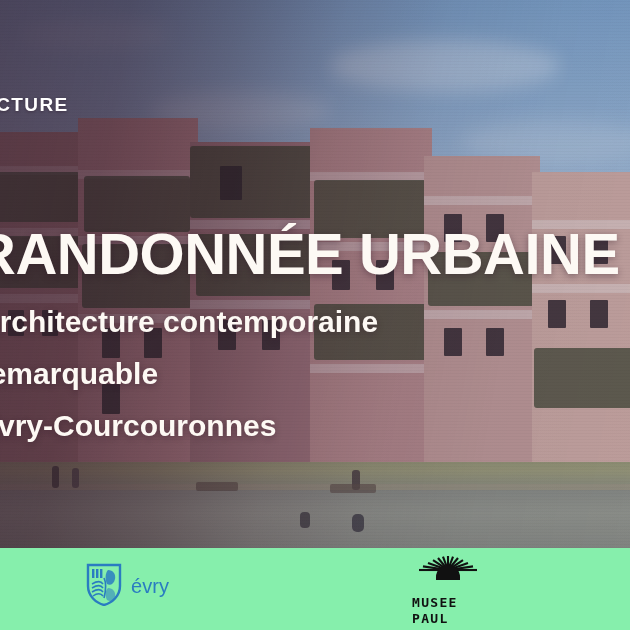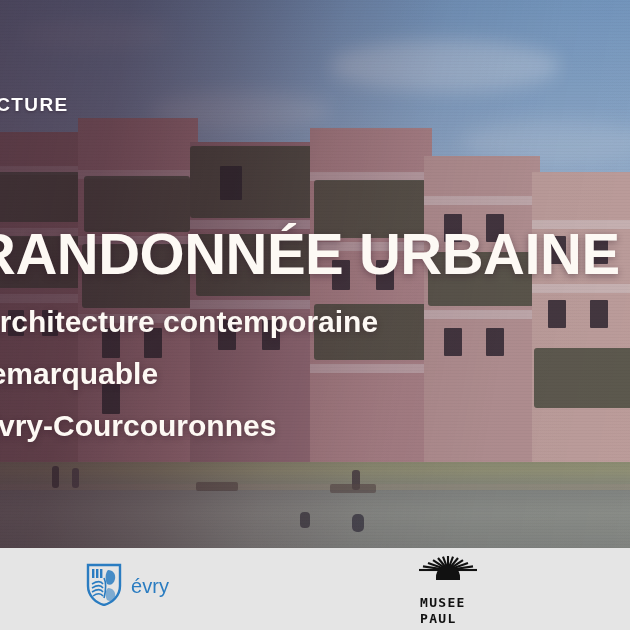--- a/index.html
+++ b/index.html
@@ -111,38 +111,38 @@
     color:#fdf9f4;
     font-size:30px;font-weight:700;line-height:1.73;
     white-space:nowrap;
     text-shadow:0 2px 6px rgba(45,22,38,.40);
   }
   .subtitle .ln{display:block;}
 
   
   .footer{
     position:absolute;left:0;bottom:0;width:630px;height:82px;
-    background:#e5e5e5;
+    background:#86efac;
   }
   .logo{position:absolute;display:flex;align-items:center;}
 
   .logo-evry{left:86px;top:14px;gap:9px;}
   .evry-words{
     color:#2a7cc1;
     font-size:20px;line-height:1.04;font-weight:400;letter-spacing:.1px;
   }
   .evry-words span{display:block;}
 
   .logo-musee{left:412px;top:8px;flex-direction:column;align-items:flex-start;gap:5px;}
   .musee-words{
     color:#111111;
     font-size:13px;font-weight:700;line-height:1.24;letter-spacing:1.3px;
     font-family:"DejaVu Sans Mono", monospace;
   }
-  .musee-words span{display:block;margin-left:8px;}
+  .musee-words span{display:block;}
 </style>
 </head>
 <body>
 
 <div class="poster">
 
   <div class="photo-stage">
 
     <div class="sky"></div>
     <div class="cloud c1"></div>

